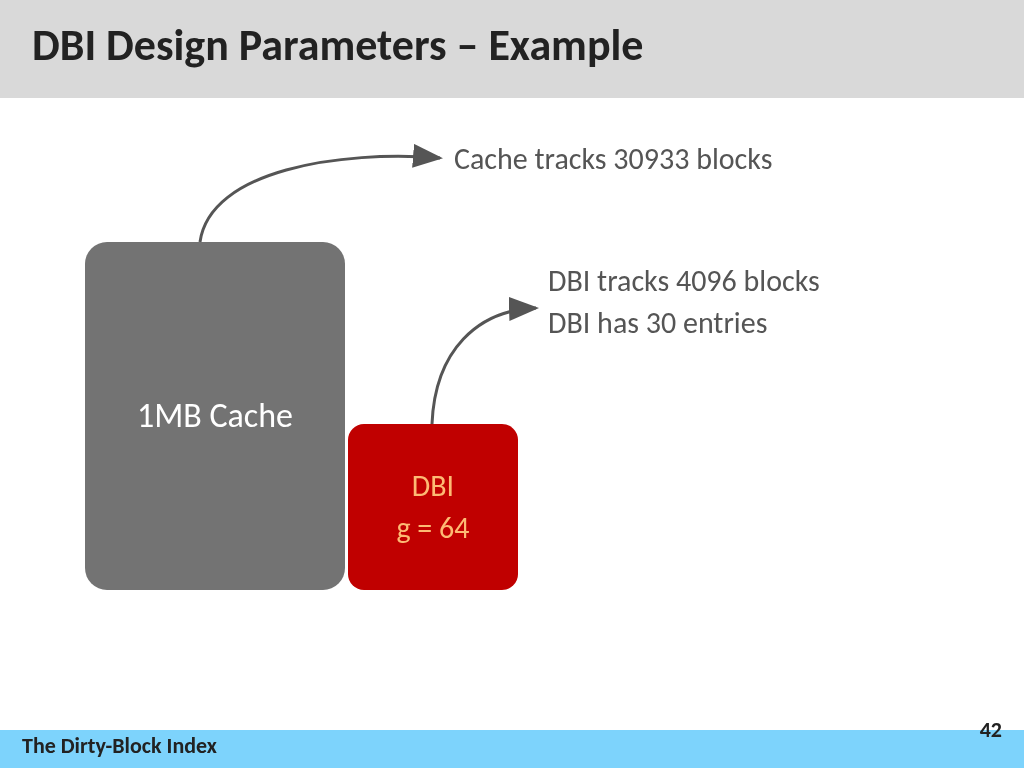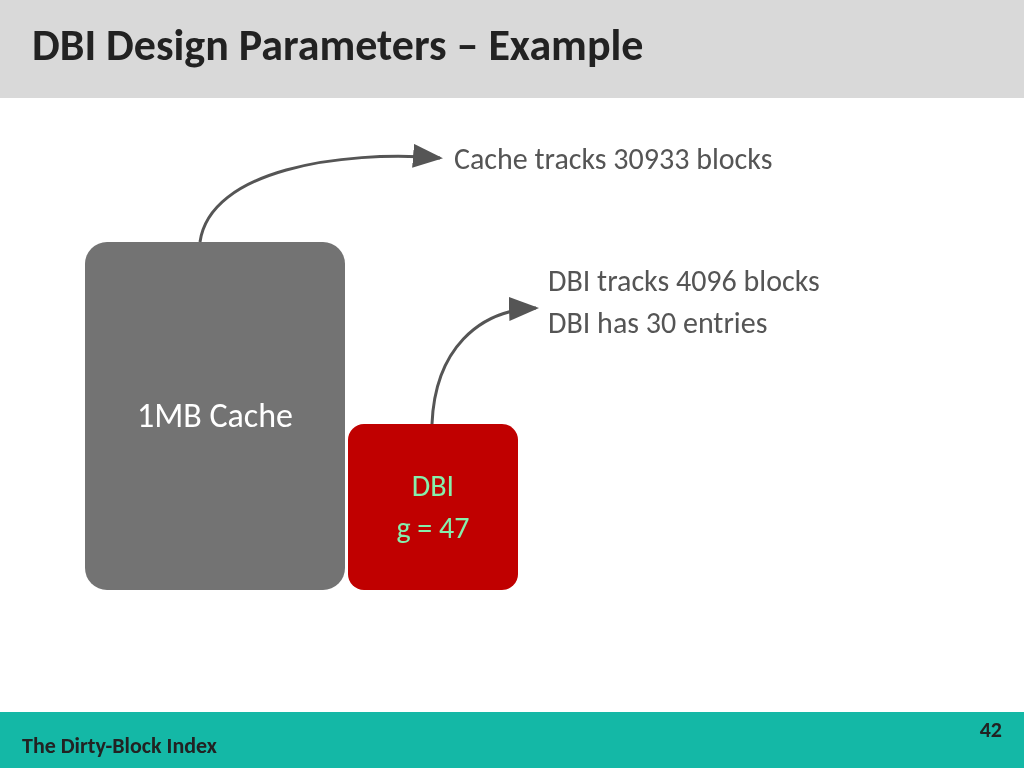--- a/index.html
+++ b/index.html
@@ -1,25 +1,25 @@
 <!DOCTYPE html>
 <html><head>
 <meta charset="utf-8">
 <style>
   * { box-sizing: border-box; margin: 0; padding: 0; }
   html, body { width: 1024px; height: 768px; font-family: "Calibri", "Segoe UI", Arial, sans-serif; background: #fff; overflow: hidden; }
   .slide { position: relative; width: 1024px; height: 768px; background: #ffffff; border-radius: 11px; }
   .title-bar { position: absolute; left: 0; top: 0; width: 1024px; height: 98px; background: #d9d9d9; }
   .title-text { position: absolute; left: 32px; top: 18px; font-size: 44px; font-weight: 700; color: #222222; }
-  .footer-bar { position: absolute; left: 0; bottom: 0; width: 1024px; height: 56px; background: #14b8a6; }
+  .footer-bar { position: absolute; left: 0; bottom: 0; width: 1024px; height: 38px; background: #7dd3fc; }
   .footer-left { position: absolute; left: 22px; bottom: 9px; font-weight: 700; font-size: 22px; color: #222222; }
   .footer-right { position: absolute; right: 22px; bottom: 25px; font-weight: 700; font-size: 22px; color: #222222; }
   .cache-box { position: absolute; left: 60px; top: 242px; width: 260px; height: 348px; background: #737373; border-radius: 22px; color: #ffffff; text-align: center; display: flex; flex-direction: column; justify-content: center; margin-left: 25px; }
   .cache-line { font-size: 34px; line-height: 1.35; }
-  .dbi-box { position: absolute; left: 348px; top: 424px; width: 170px; height: 166px; background: #c00000; border-radius: 16px; color: #86efac; text-align: center; display: flex; flex-direction: column; justify-content: center; }
+  .dbi-box { position: absolute; left: 348px; top: 424px; width: 170px; height: 166px; background: #c00000; border-radius: 16px; color: #fdba74; text-align: center; display: flex; flex-direction: column; justify-content: center; }
   .dbi-line { font-size: 30px; line-height: 1.4; }
   .ann-top { position: absolute; left: 454px; top: 140px; font-size: 30px; color: #555555; }
   .ann-right { position: absolute; left: 548px; top: 260px; font-size: 30px; color: #555555; line-height: 1.4; }
   .arrows { position: absolute; left: 0; top: 0; width: 1024px; height: 768px; pointer-events: none; }
 </style>
 </head>
 <body>
 
 <div class="slide">
 
@@ -43,21 +43,21 @@
     <div>DBI tracks 4096 blocks</div>
     <div>DBI has 30 entries</div>
   </div>
 
   <div class="cache-box">
     <div class="cache-line">1MB Cache</div>
   </div>
 
   <div class="dbi-box">
     <div class="dbi-line">DBI</div>
-    <div class="dbi-line">g = 47</div>
+    <div class="dbi-line">g = 64</div>
   </div>
 
   <div class="footer-bar">
     <div class="footer-left">The Dirty-Block Index</div>
     <div class="footer-right">42</div>
   </div>
 
 </div>
 
 </body></html>

